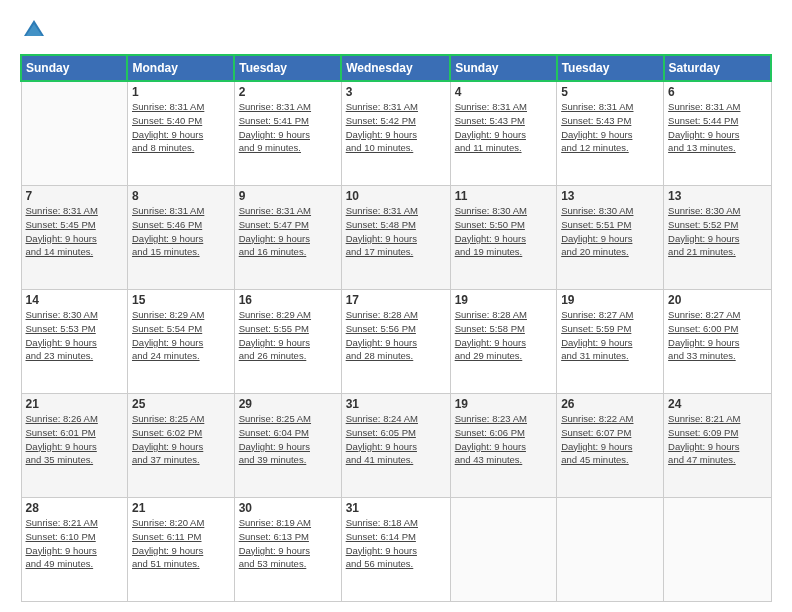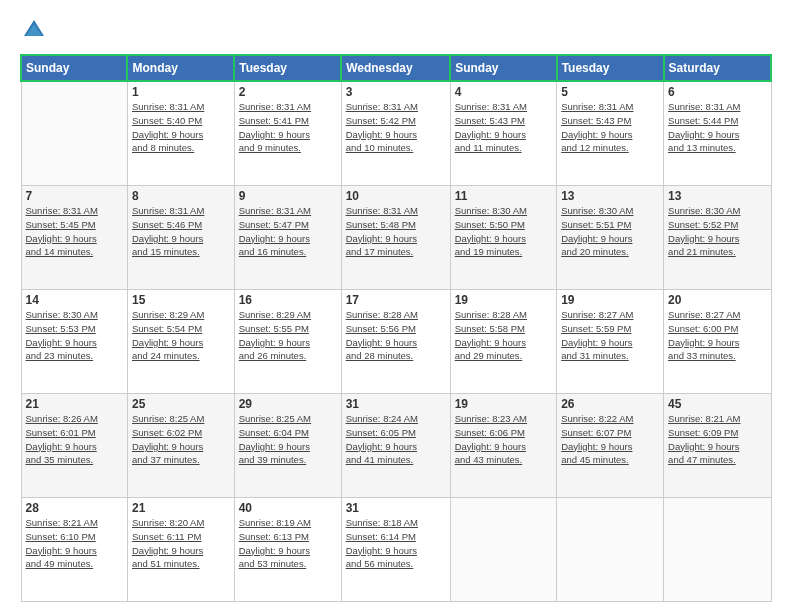--- a/index.html
+++ b/index.html
@@ -242,35 +242,35 @@
           </td>
           <td>
             <span class="day-number">19</span>
             <div class="day-info">Sunrise: 8:23 AM<br>Sunset: 6:06 PM<br>Daylight: 9 hours<br>and 43 minutes.</div>
           </td>
           <td>
             <span class="day-number">26</span>
             <div class="day-info">Sunrise: 8:22 AM<br>Sunset: 6:07 PM<br>Daylight: 9 hours<br>and 45 minutes.</div>
           </td>
           <td>
-            <span class="day-number">45</span>
+            <span class="day-number">24</span>
             <div class="day-info">Sunrise: 8:21 AM<br>Sunset: 6:09 PM<br>Daylight: 9 hours<br>and 47 minutes.</div>
           </td>
         </tr>
         <tr>
           <td>
             <span class="day-number">28</span>
             <div class="day-info">Sunrise: 8:21 AM<br>Sunset: 6:10 PM<br>Daylight: 9 hours<br>and 49 minutes.</div>
           </td>
           <td>
             <span class="day-number">21</span>
             <div class="day-info">Sunrise: 8:20 AM<br>Sunset: 6:11 PM<br>Daylight: 9 hours<br>and 51 minutes.</div>
           </td>
           <td>
-            <span class="day-number">40</span>
+            <span class="day-number">30</span>
             <div class="day-info">Sunrise: 8:19 AM<br>Sunset: 6:13 PM<br>Daylight: 9 hours<br>and 53 minutes.</div>
           </td>
           <td>
             <span class="day-number">31</span>
             <div class="day-info">Sunrise: 8:18 AM<br>Sunset: 6:14 PM<br>Daylight: 9 hours<br>and 56 minutes.</div>
           </td>
           <td class="empty-cell"></td>
           <td class="empty-cell"></td>
           <td class="empty-cell"></td>
         </tr>

